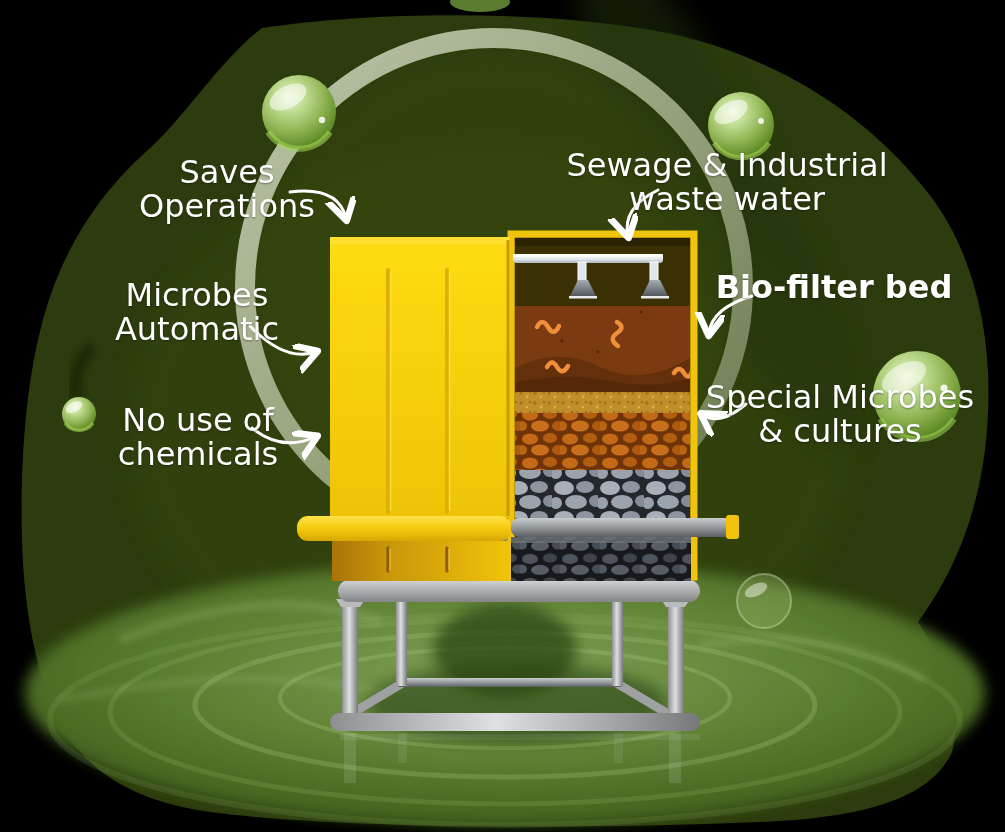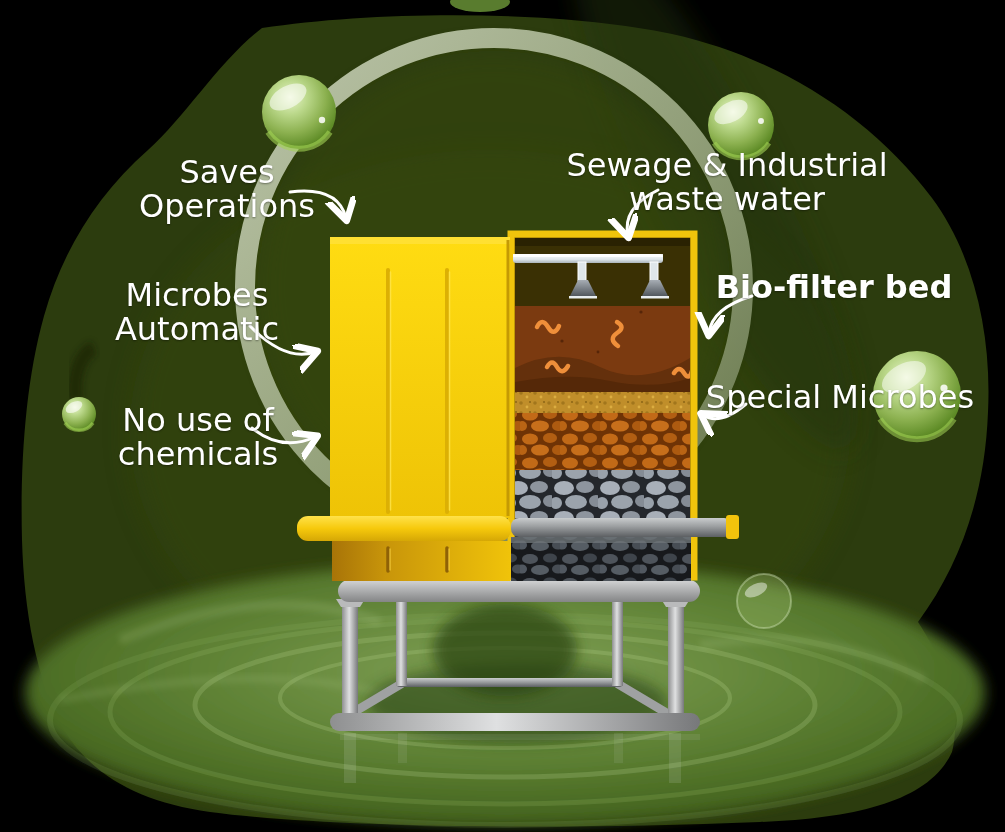--- a/index.html
+++ b/index.html
@@ -296,14 +296,15 @@
 </div>
 <div class="lbl" style="left:727px; top:148px;">
   <div>Sewage &amp; Industrial</div>
   <div>waste water</div>
 </div>
 <div class="lbl" style="left:834px; top:270px;font-weight:bold;">
   <div>Bio-filter bed</div>
 </div>
 <div class="lbl" style="left:840px; top:380px;">
   <div>Special Microbes</div>
+  <div>&amp; cultures</div>
 </div>
 </div>
 
 </body></html>

